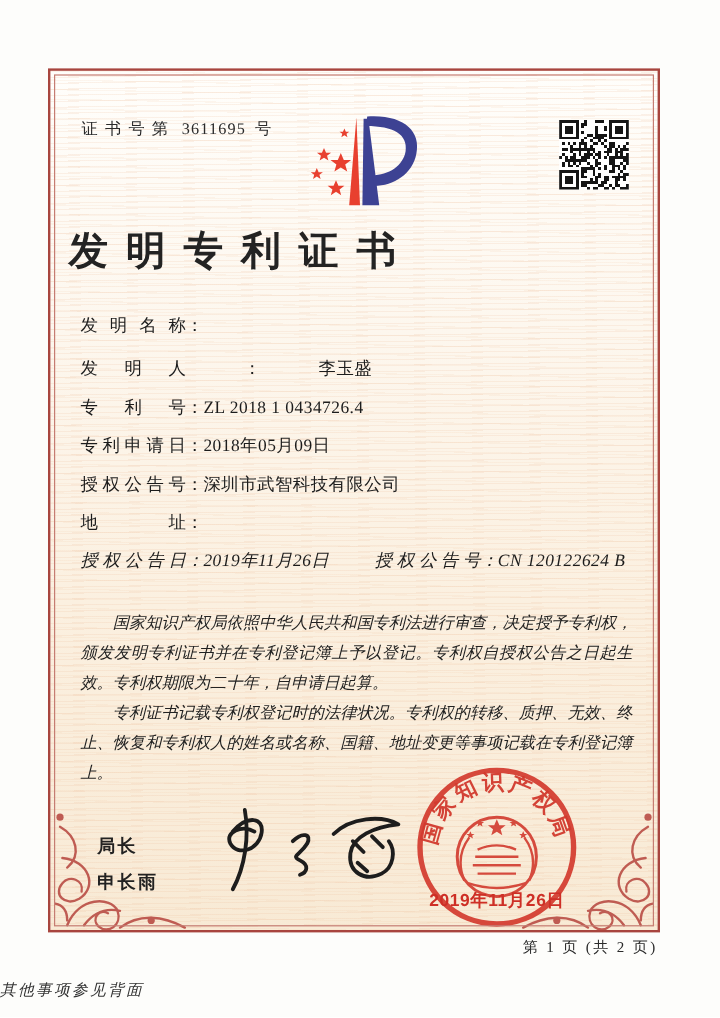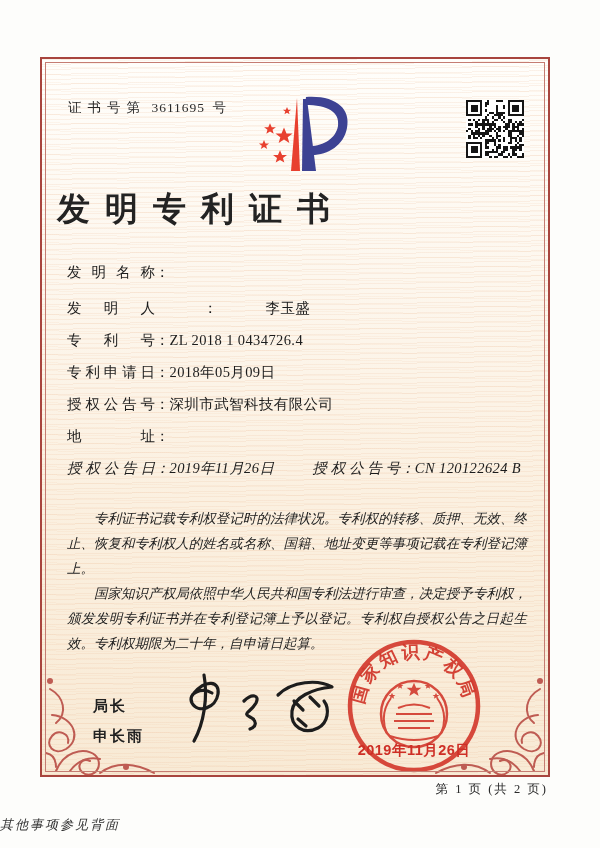--- a/index.html
+++ b/index.html
@@ -49,21 +49,21 @@
   .half.second{margin-left:38px;}
   
   .body-text{
     position:absolute;left:25px;top:447px;width:460px;
     font-size:13.5px;line-height:25px;text-align:justify;
     font-style:italic;color:#222;
   }
   .body-text p{margin:0;text-indent:2em;}
   
   .signer{
-    position:absolute;left:51px;top:632px;
+    position:absolute;left:39px;top:632px;
     font-family:"Liberation Sans","DejaVu Sans",sans-serif;
     font-size:15px;font-weight:600;color:#222;letter-spacing:2px;line-height:30px;
   }
   .signature{position:absolute;left:118px;top:608px;}
   
   .seal{position:absolute;left:296px;top:571px;width:152px;height:152px;}
   .seal svg{position:absolute;inset:0;}
   .seal-date{
     position:absolute;left:0;top:111px;width:100%;text-align:center;
     font-family:"Liberation Sans","DejaVu Sans",sans-serif;
@@ -371,22 +371,22 @@
         </span>
         <span class="half second">
           <span class="lab">授权公告号</span>
             <span class="colon">：</span>
           <span class="val">CN 120122624 B</span>
         </span>
       </div>
     </div>
 
     <div class="body-text">
+      <p>国家知识产权局依照中华人民共和国专利法进行审查，决定授予专利权，颁发发明专利证书并在专利登记簿上予以登记。专利权自授权公告之日起生效。专利权期限为二十年，自申请日起算。</p>
       <p>专利证书记载专利权登记时的法律状况。专利权的转移、质押、无效、终止、恢复和专利权人的姓名或名称、国籍、地址变更等事项记载在专利登记簿上。</p>
-      <p>国家知识产权局依照中华人民共和国专利法进行审查，决定授予专利权，颁发发明专利证书并在专利登记簿上予以登记。专利权自授权公告之日起生效。专利权期限为二十年，自申请日起算。</p>
     </div>
 
     <div class="signer">
       <div>局长</div>
       <div>申长雨</div>
     </div>
 
     <svg class="signature" width="190" height="90" viewBox="0 0 190 90" aria-label="申长雨">
       <g fill="none" stroke="#1d1d1d" stroke-width="3.2" stroke-linecap="round" stroke-linejoin="round">
         <path d="M34,26 C46,12 60,14 58,27 C56,41 38,47 32,36 C27,26 42,20 52,26"></path>

